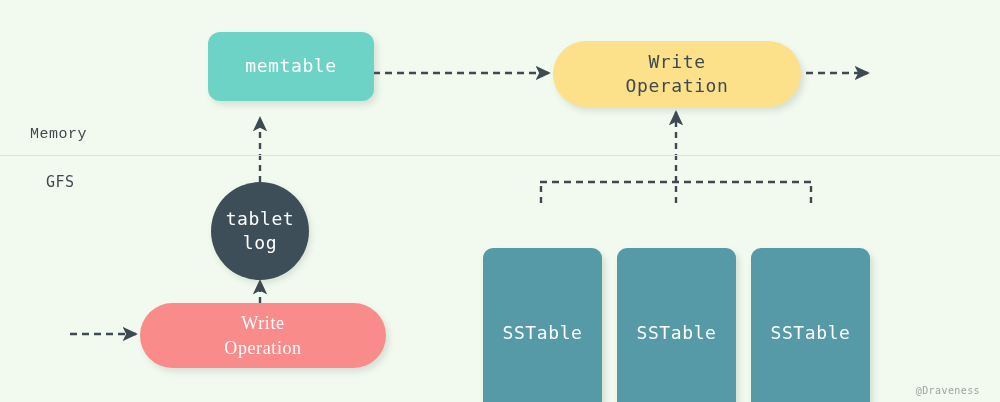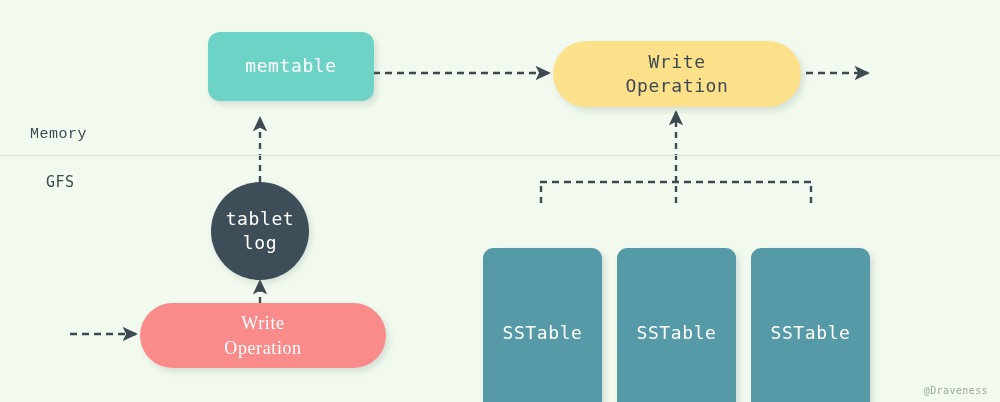--- a/index.html
+++ b/index.html
@@ -85,21 +85,21 @@
     left: 0;
     top: 0;
     width: 1000px;
     height: 402px;
     pointer-events: none;
   }
 
   
   .watermark {
     position: absolute;
-    right: 12px;
+    right: 20px;
     bottom: 6px;
     font-size: 10px;
     color: #9aa79d;
     letter-spacing: 0.4px;
   }
 </style>
 </head>
 <body>
 
 <div id="canvas">

